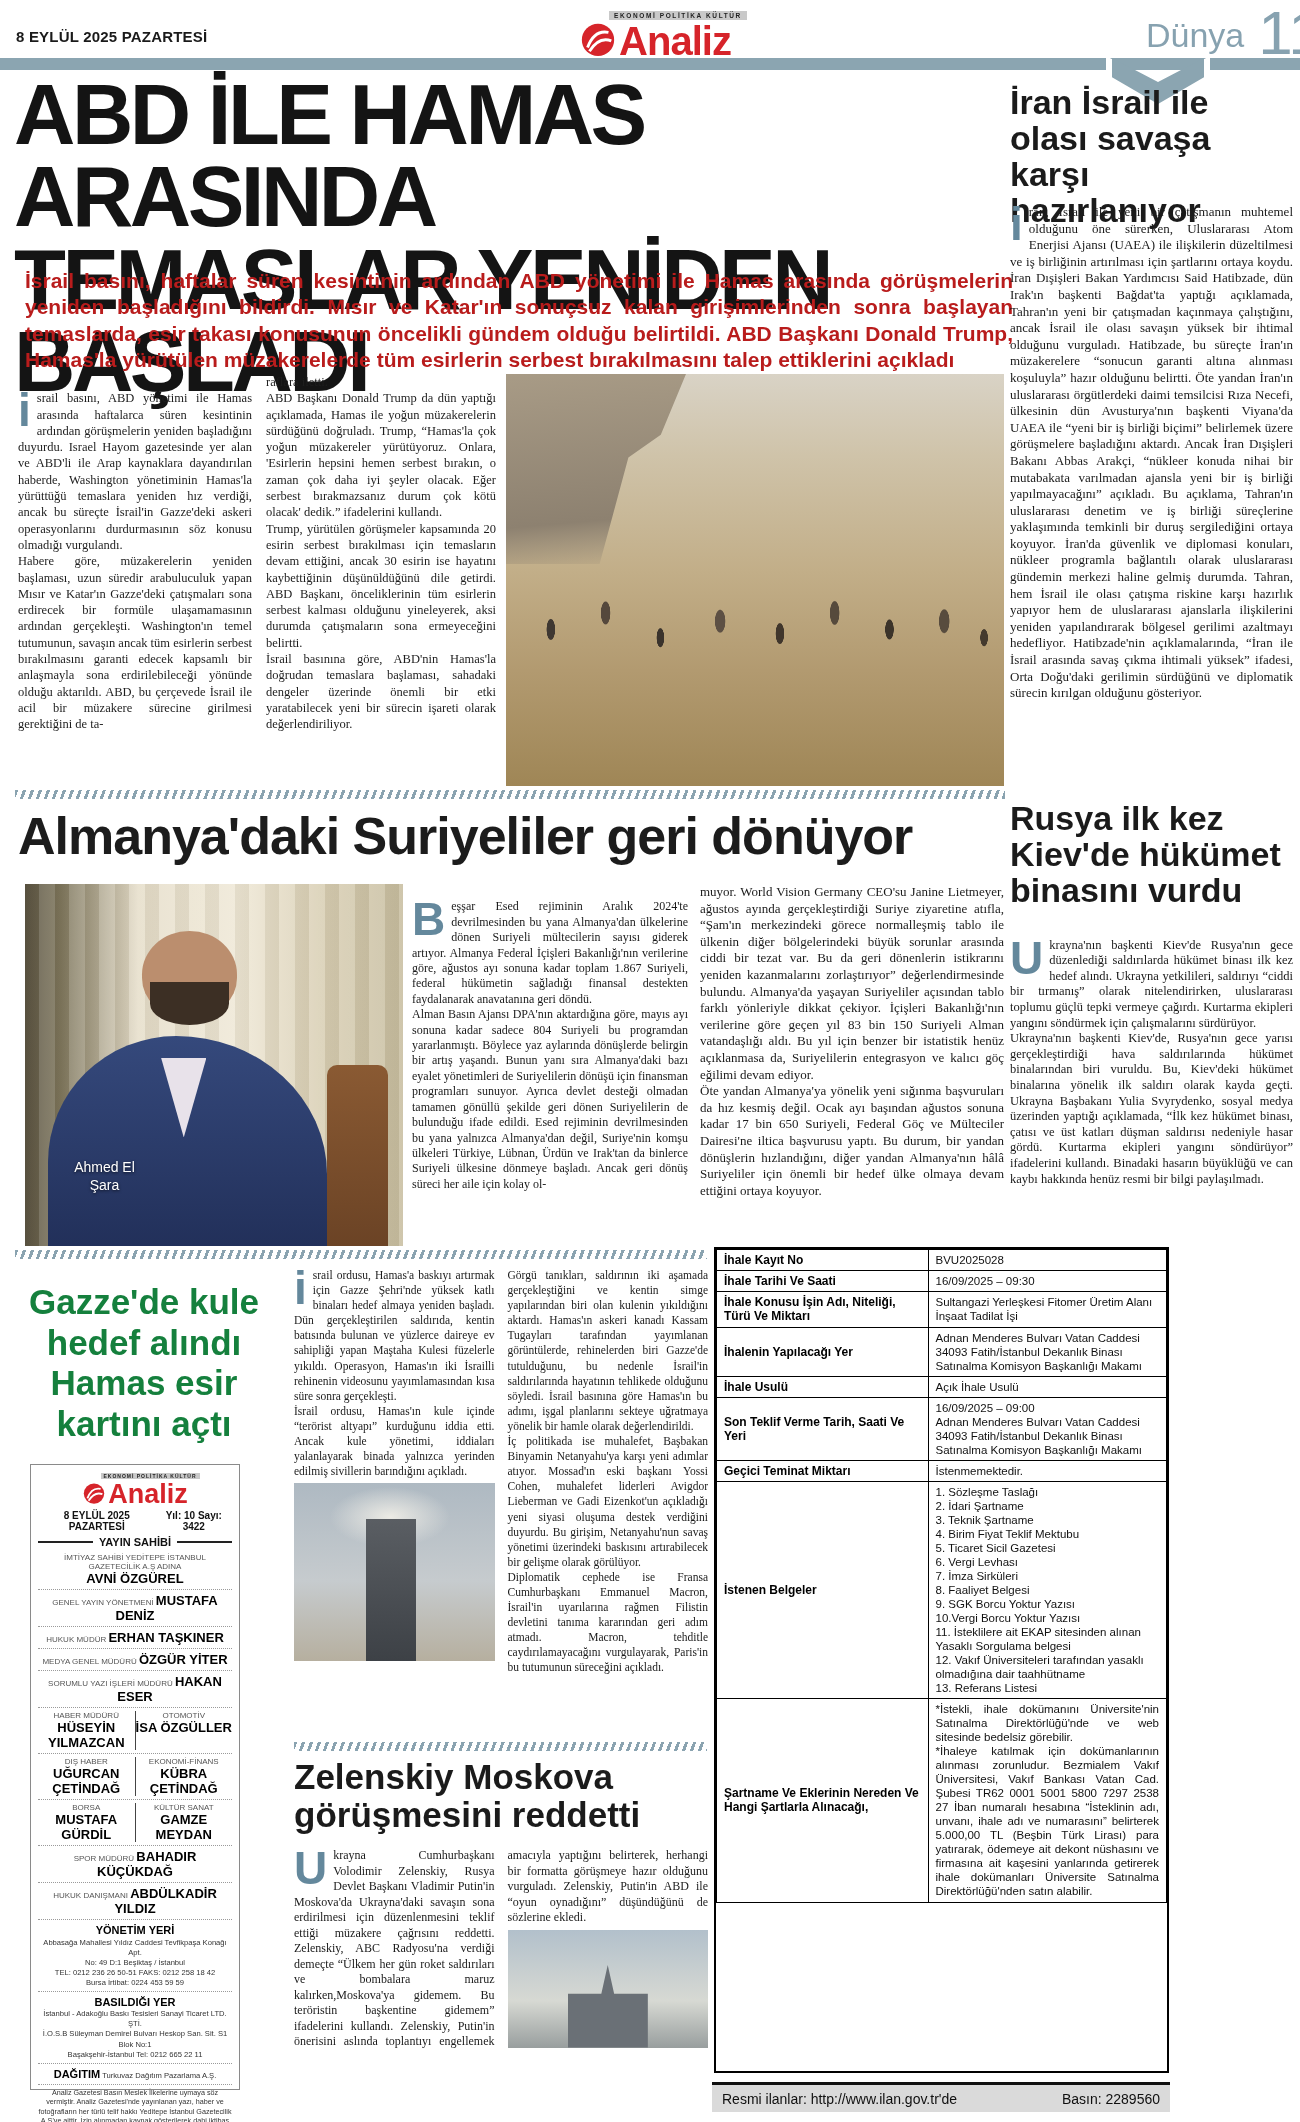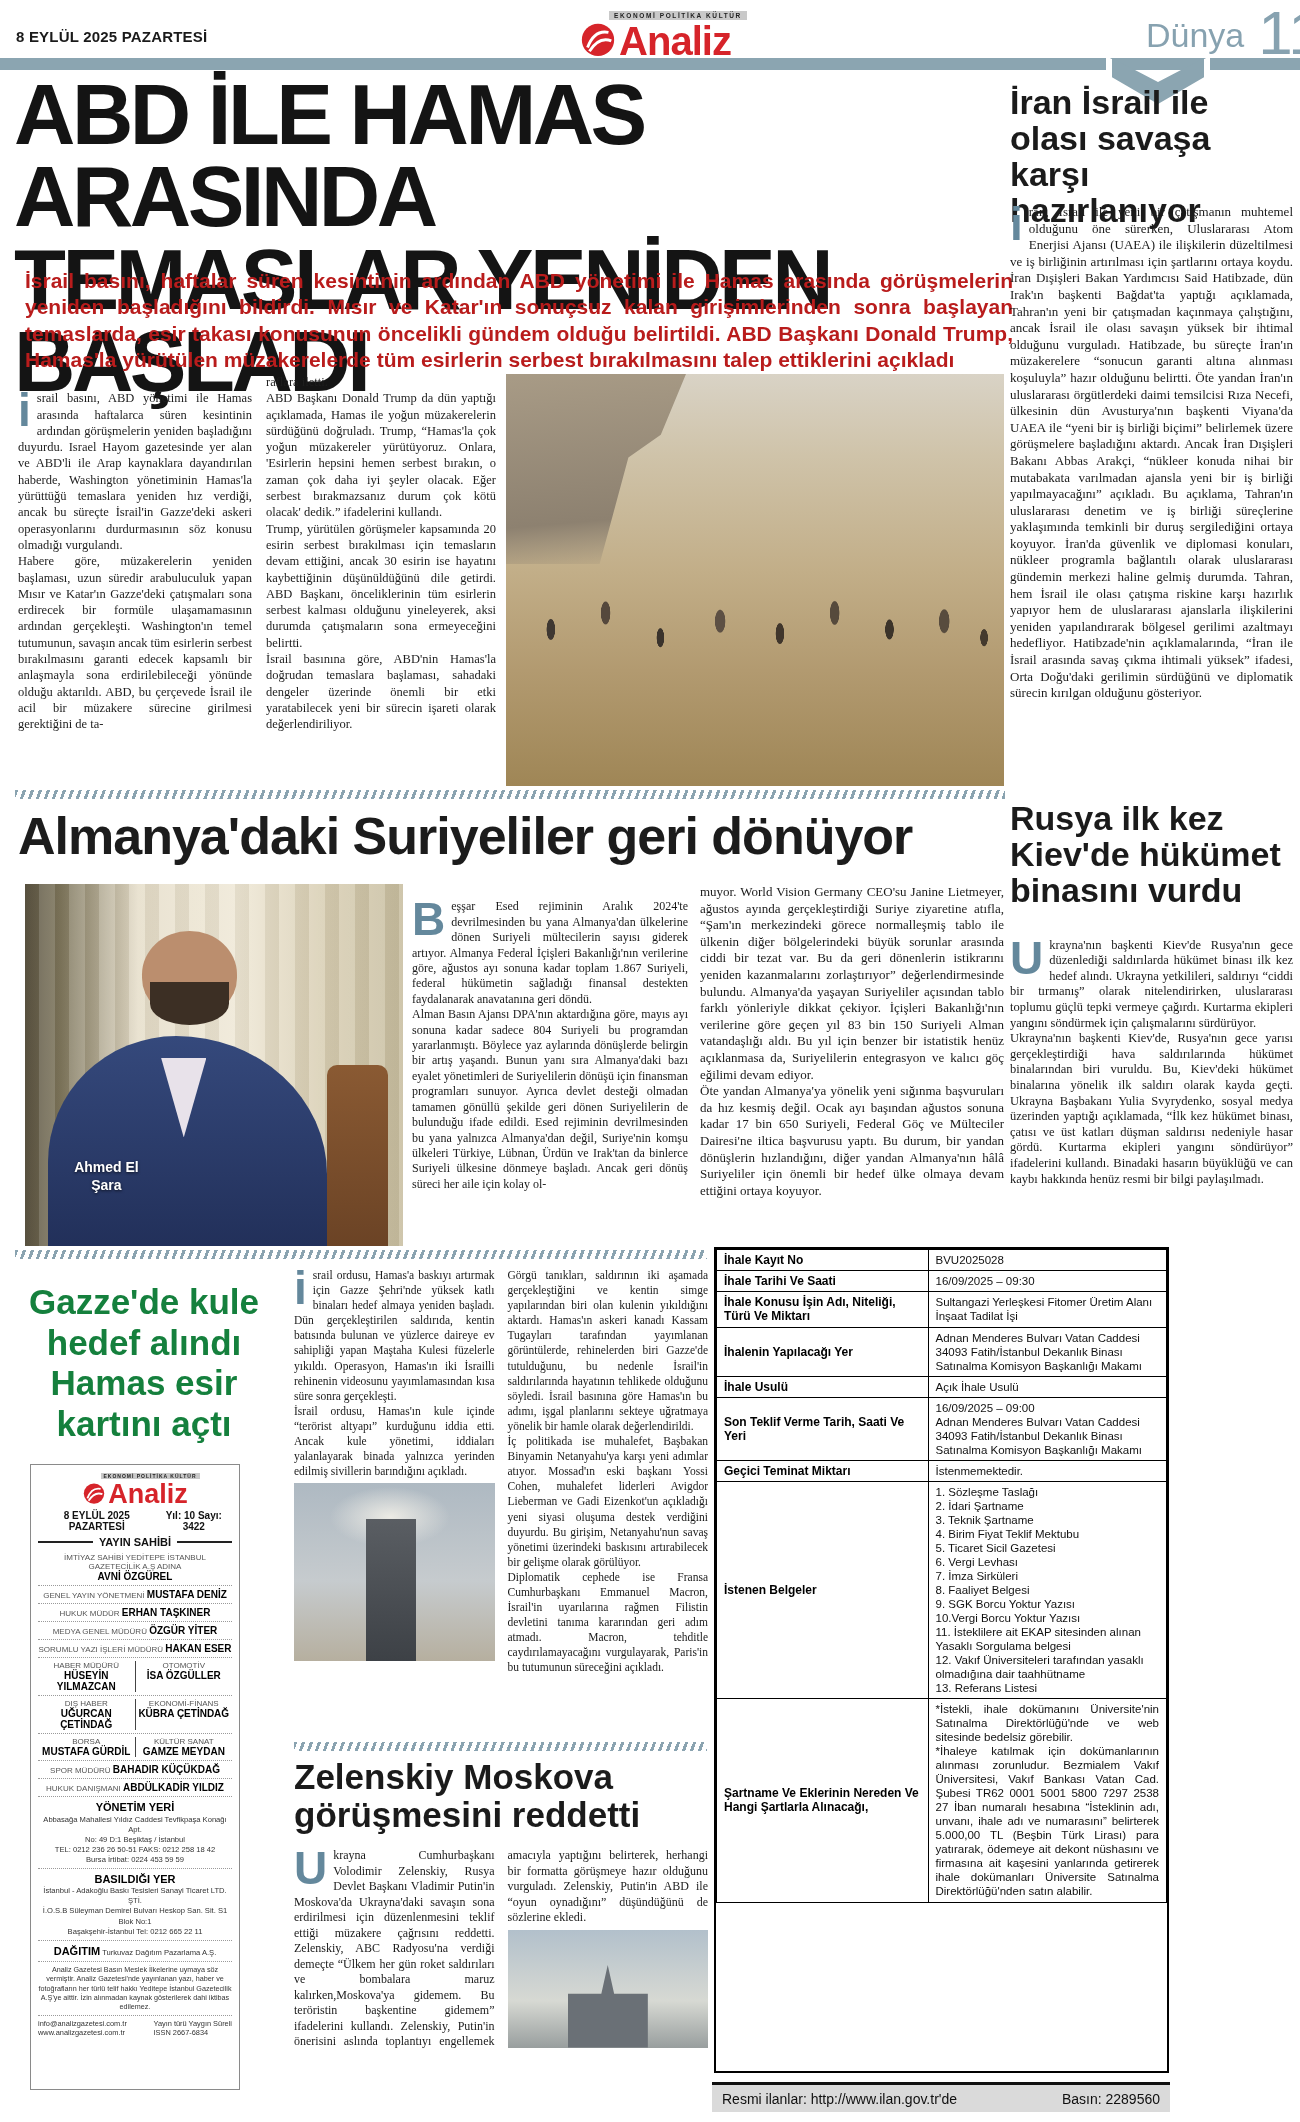--- a/index.html
+++ b/index.html
@@ -59,21 +59,21 @@
   .curtain{position:absolute;left:0;top:0;width:100%;height:100%;
       background:repeating-linear-gradient(90deg,rgba(90,80,60,.08) 0 14px,rgba(255,255,255,.14) 14px 30px);}
   .suit{position:absolute;left:6%;bottom:0;width:74%;height:58%;
       background:linear-gradient(180deg,#35497c,#22305a);border-radius:46% 54% 0 0/60% 66% 0 0;}
   .shirt{position:absolute;left:36%;bottom:30%;width:12%;height:22%;background:#e8e2ea;
       clip-path:polygon(0 0,100% 0,50% 100%);}
   .head{position:absolute;left:31%;top:13%;width:25%;height:24%;background:#bb8e6e;border-radius:50% 50% 46% 46%;}
   .beard{position:absolute;left:33%;top:27%;width:21%;height:12%;background:#3c2f24;border-radius:0 0 50% 50%;}
   .chair{position:absolute;right:4%;bottom:0;width:16%;height:50%;background:linear-gradient(180deg,#8a5a33,#6b4325);
       border-radius:10px 10px 0 0;}
-  .photo-cap{position:absolute;left:13%;top:76%;color:#fff;font-weight:bold;font-size:14px;line-height:1.25;
+  .photo-cap{position:absolute;left:13%;top:76%;color:#fff;font-weight:normal;font-size:14px;line-height:1.25;
       text-align:center;text-shadow:0 1px 3px rgba(0,0,0,.7);}
   .tower-photo{width:100%;height:178px;margin:4px 0;position:relative;overflow:hidden;break-inside:avoid;
       background:linear-gradient(180deg,#aeb9c2 0%,#c6cbce 55%,#b6af9f 100%);}
   .tower-b{position:absolute;left:36%;bottom:0;width:25%;height:80%;
       background:linear-gradient(180deg,#5a5e63,#3d4146);}
   .tower-smoke{position:absolute;left:18%;top:2%;width:60%;height:34%;
       background:radial-gradient(closest-side,#ecebe5,rgba(205,203,195,0));}
   .mosk-photo{width:100%;height:118px;margin-top:4px;position:relative;overflow:hidden;break-inside:avoid;
       background:linear-gradient(180deg,#b2c0cb 0%,#d7d9d3 60%,#989e9e 100%);}
   .mosk-b{position:absolute;left:30%;bottom:0;width:40%;height:70%;background:#6a7076;
@@ -111,21 +111,21 @@
   .mh-logo-line{display:flex;align-items:center;justify-content:center;gap:2px;}
   .mh-logo-name{font-size:27px;font-weight:bold;color:#d6242a;line-height:1.05;}
   .mh-tag{display:inline-block;background:#c9c9c9;color:#222;font-size:5px;font-weight:bold;
       letter-spacing:1px;padding:0 3px;margin-left:30px;}
   .mh-daterow{display:flex;justify-content:space-between;font-weight:bold;font-size:10px;color:#111;
       margin-top:2px;}
   .mh-sec{display:flex;align-items:center;gap:6px;font-weight:bold;font-size:11px;color:#111;margin:4px 0 2px;}
   .mh-sec::before,.mh-sec::after{content:"";flex:1;height:2px;background:#222;}
   .mh-row{border-bottom:1px dotted #9a9a9a;padding:3px 0;}
   .mh-label{color:#555;}
-  .mh-name{font-weight:bold;color:#000;font-size:10px;}
+  .mh-name{font-weight:bold;color:#000;font-size:13px;}
   .mh-pair{display:flex;}
   .mh-pair > div{flex:1;}
   .mh-pair > div + div{border-left:1px solid #444;}
   .mh-small{font-size:7.6px;line-height:1.32;}
   .mh-title{font-weight:bold;color:#000;font-size:11px;}
   .mh-disc{font-size:7.2px;line-height:1.3;text-align:center;color:#333;}
   .mh-foot{display:flex;justify-content:space-between;font-size:7.4px;text-align:left;padding-top:3px;}
 
   
   .tender{left:714px;top:1247px;width:455px;height:826px;border:2px solid #000;box-sizing:border-box;

